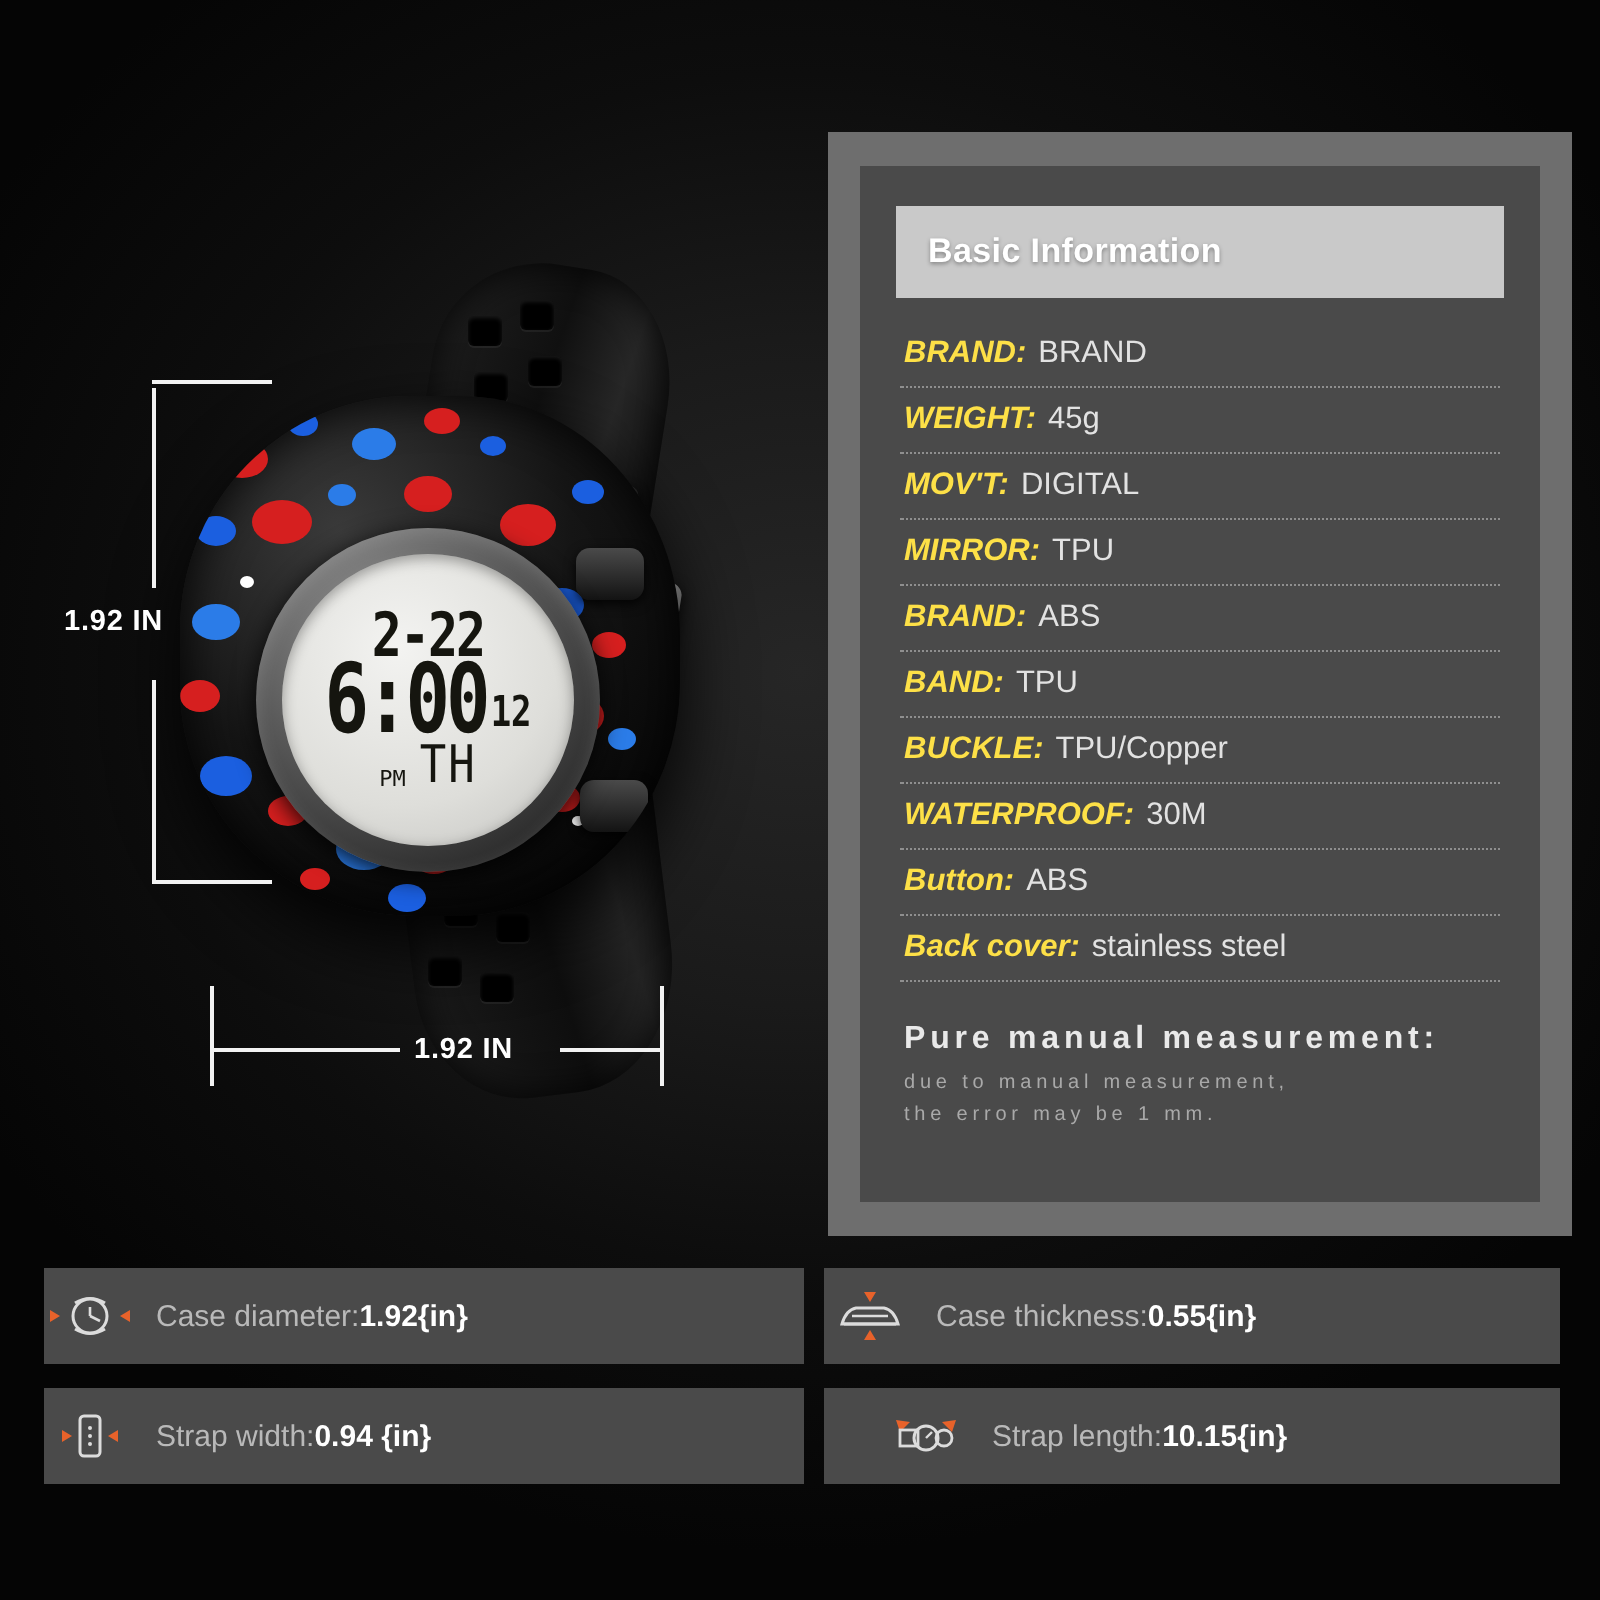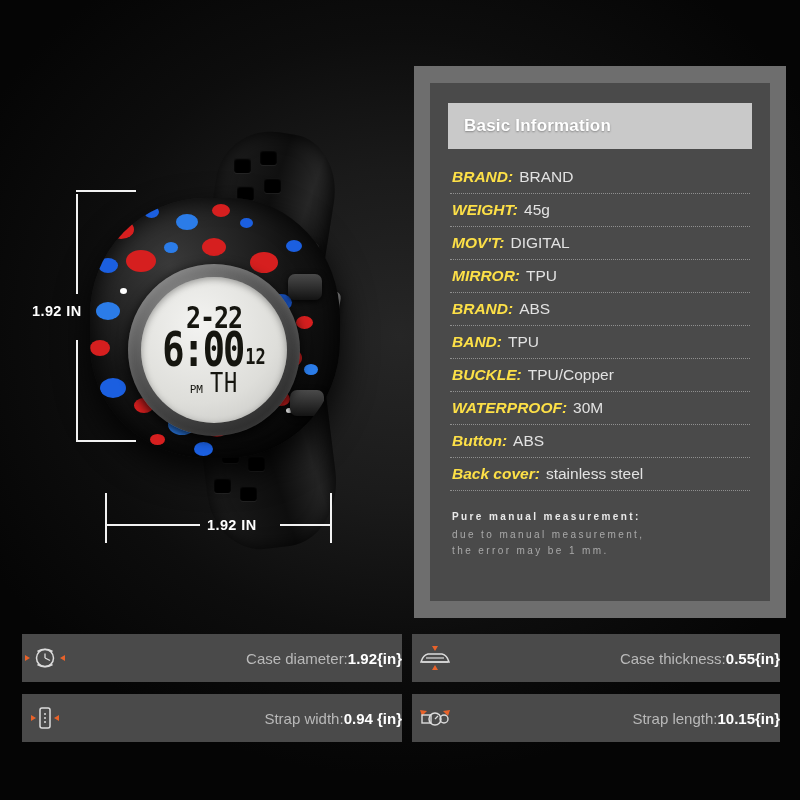--- a/index.html
+++ b/index.html
@@ -135,36 +135,36 @@
     display:flex; align-items:baseline; gap:6px;
     padding:7px 2px 7px 2px;
     border-bottom:1px dotted #8f8f8f;
     font-size:15.5px;
   }
   .spec-row:last-child{ border-bottom:1px dotted #8f8f8f; }
   .spec-k{ color:#fde047; font-weight:bold; white-space:nowrap;font-style:italic; }
   .spec-v{ color:#e2e2e2; font-weight:normal; }
   #spec-note{ margin:20px 22px 0 22px; }
   .note-l1{
-    color:#e9e9e9; font-size:10px; font-weight:bold;
+    color:#e9e9e9; font-size:16px; font-weight:bold;
     letter-spacing:2.4px; margin-bottom:5px;
   }
   .note-l2{
     color:#a9a9a9; font-size:10px; letter-spacing:2.4px; line-height:1.55;
   }
 
   
   .info-bar{
     position:absolute; height:48px; background:#4a4a4a;
-    display:flex; align-items:center; justify-content:space-between; gap:10px;
+    display:flex; align-items:center; justify-content:flex-start; gap:10px;
   }
   .ib-tl{ left:22px;  top:634px; width:380px; }
   .ib-tr{ left:412px; top:634px; width:368px; }
   .ib-bl{ left:22px;  top:694px; width:380px; }
-  .ib-br{ left:412px; top:694px; width:368px; }
+  .ib-br{ left:412px; top:694px; width:368px;padding-left:28px; }
   .ib-icon{ width:46px; height:30px; display:flex; align-items:center; justify-content:center; }
   .ib-text{ font-size:15px; color:#b9b9b9; white-space:nowrap; }
   .ib-text b{ color:#ffffff; font-weight:bold; }
 </style>
 </head>
 <body>
 
 <div id="stage">
 
   <div id="photo">

